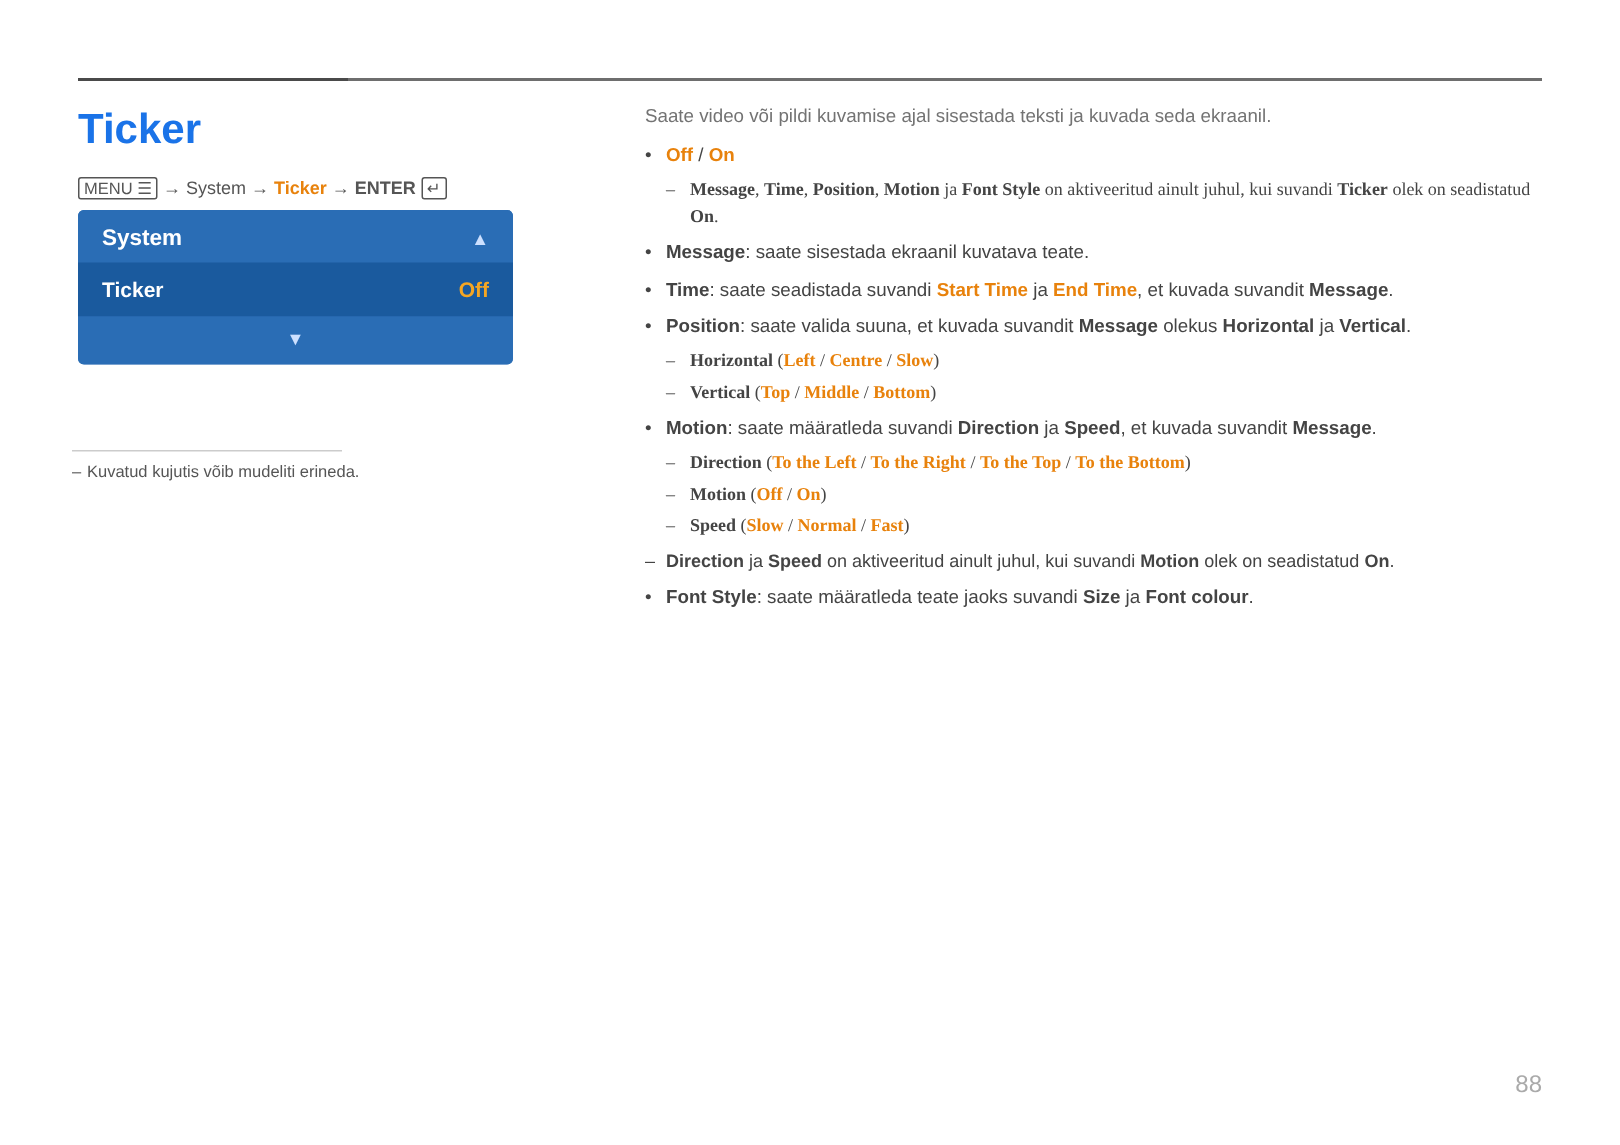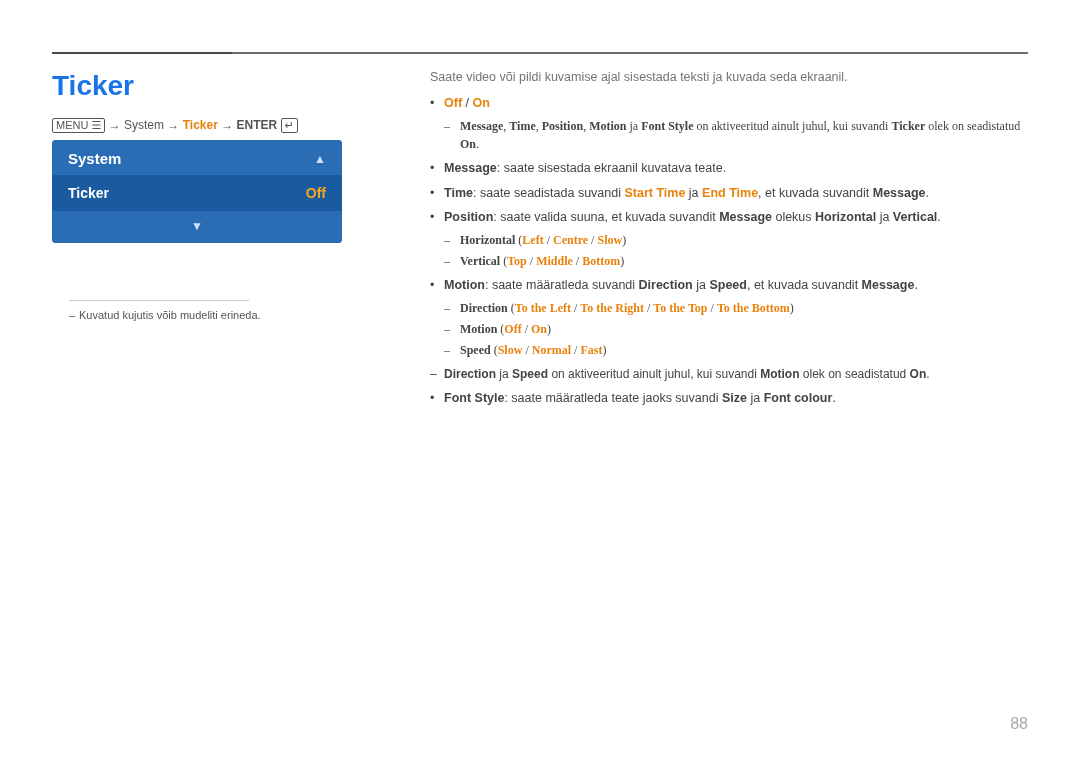--- a/index.html
+++ b/index.html
@@ -105,21 +105,21 @@
     }
     .system-box-footer .chevron-down {
       color: #cce0ff;
       font-size: 12px;
     }
 
     
     .notes-section {
       position: absolute;
       top: 300px;
-      left: 69px;
+      left: 48px;
       width: 290px;
     }
     .note-line {
       border-top: 1px solid #ccc;
       margin-bottom: 8px;
       width: 180px;
     }
     .note-text {
       font-size: 11px;
       color: #555;

